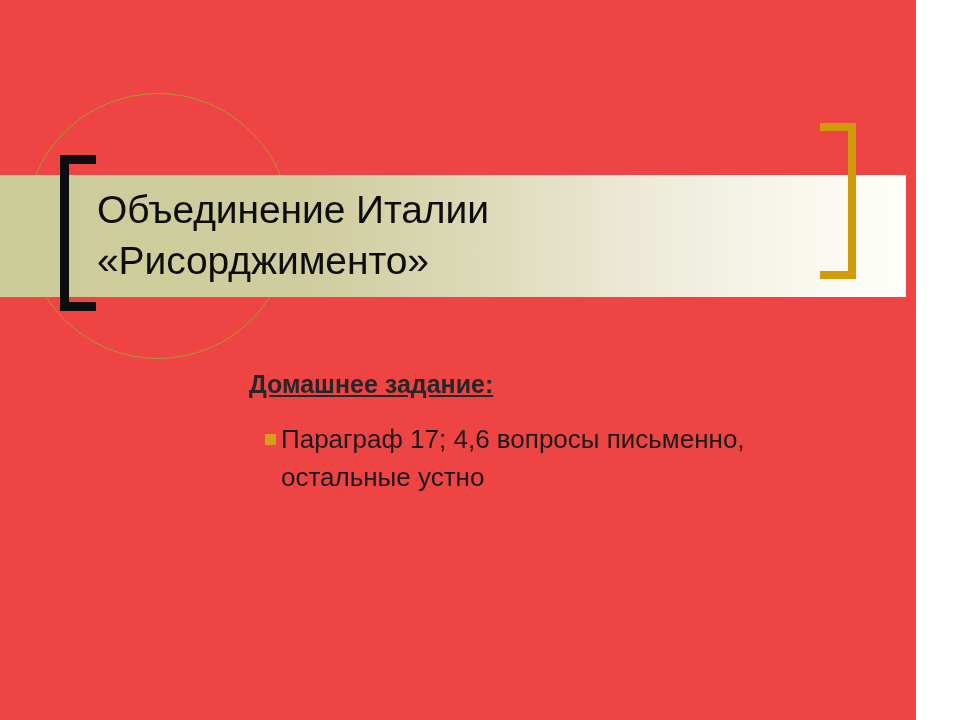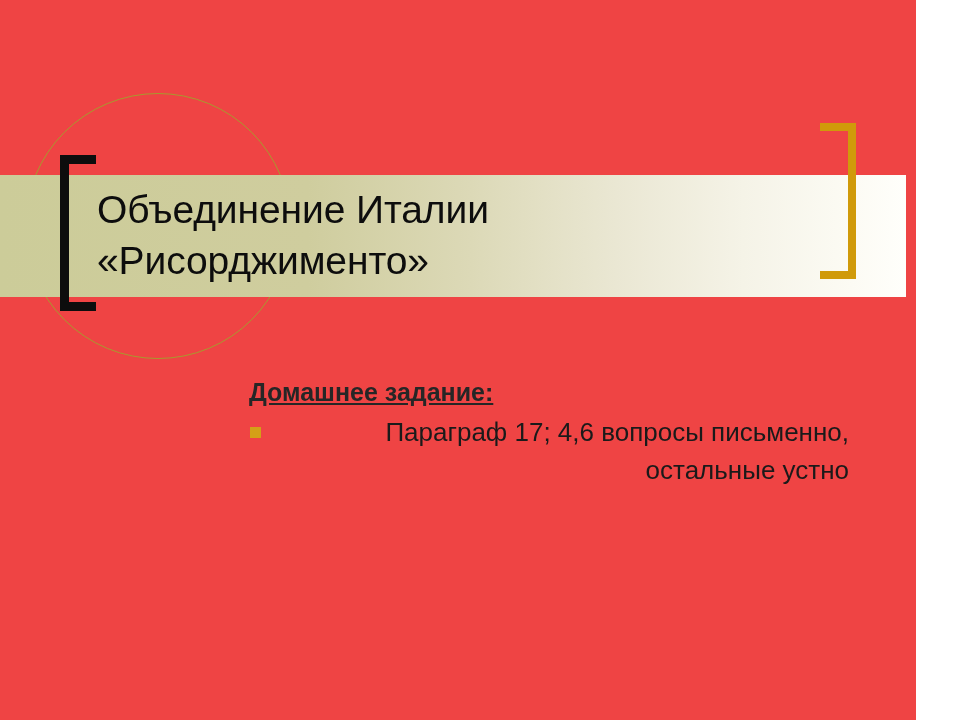--- a/index.html
+++ b/index.html
@@ -77,39 +77,38 @@
     line-height: 51px;
     font-weight: 400;
     letter-spacing: -0.1px;
     white-space: pre-line;
   }
 
   
   .body-block {
     position: absolute;
     left: 249px;
-    top: 376px;
+    top: 368px;
     width: 600px;
   }
 
   .body-heading {
     font-size: 25px;
     font-weight: bold;
     color: #262626;
     text-decoration: underline;
     line-height: 32px;
     margin: 0 0 5px 0;
     display: inline-block;
   }
 
   ul.bullet-list {
     list-style: none;
-    margin: 0;
+    margin: 15px;
     padding: 0;
-    text-align: right;
   }
 
   ul.bullet-list li {
     position: relative;
     padding-left: 17px;
     font-size: 26px;
     line-height: 38px;
     color: #1a1a1a;
     margin: 0 0 2px 0;
     text-indent: 0;

